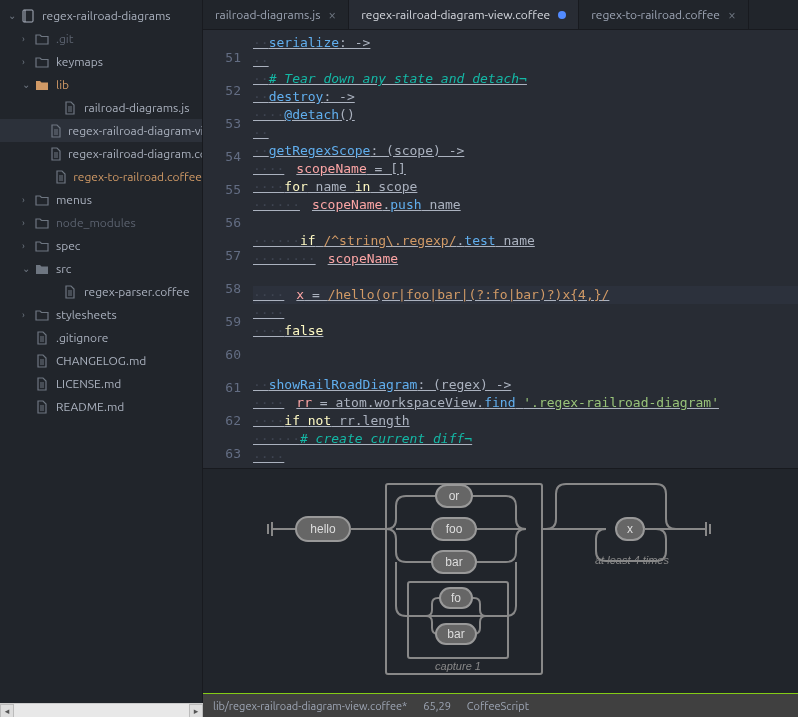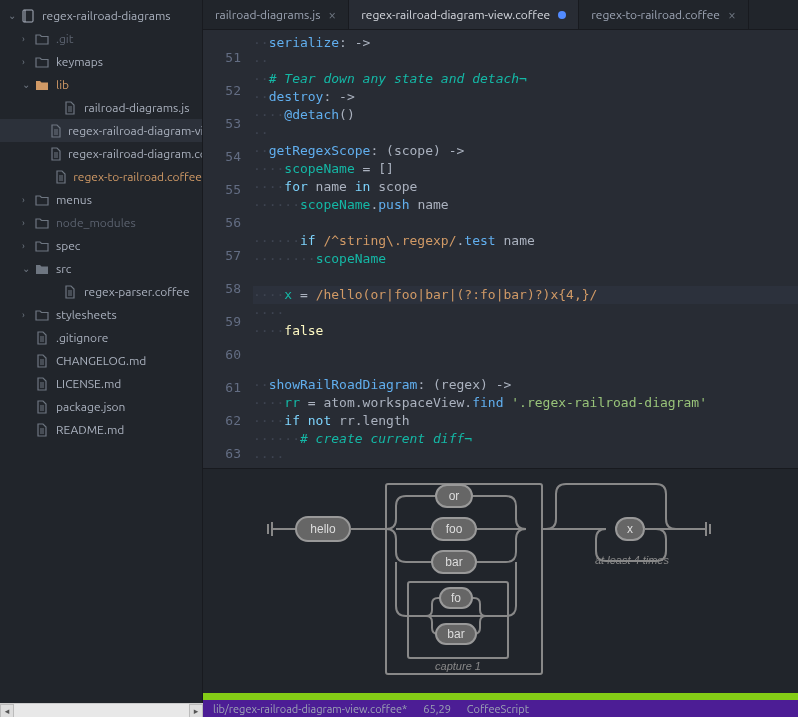--- a/index.html
+++ b/index.html
@@ -58,41 +58,41 @@
     .tab.active { background: #282c34; color: #d7dae0; }
     .tab .close { color: #6e7681; font-size: 14px; }
     .tab .dirty { width: 8px; height: 8px; border-radius: 50%; background: #528bff; }
     .code-area { flex: 1; display: flex; overflow: hidden; font-family: Menlo, Consolas, monospace; font-size: 13px; }
     .gutter {
       width: 50px; text-align: right;
       padding: 4px 12px 4px 0; color: #636d83;
       background: #282c34; user-select: none;
     }
     .gutter div { height: 18px; line-height: 18px; margin-top: 15px; }
-    .code { flex: 1; padding: 4px 0; overflow: hidden; }
+    .code { flex: 1; padding: 4px 0; overflow: hidden; text-decoration: underline; }
     .line { height: 18px; line-height: 18px; white-space: pre; }
     .line.hl { background: #2c313c; }
     .ws { color: #3e4451; }
-    .kw { color: #7dd3fc; }
+    .kw { color: #fef9c3; }
     .fn { color: #61afef; }
     .op { color: #abb2bf; }
     .pn { color: #abb2bf; }
-    .id { color: #14b8a6; }
+    .id { color: #fca5a5; margin-left: 12px; }
     .st { color: #98c379; margin-top: 14px; }
     .re { color: #d19a66; text-align: right; }
     .cm { color: #14b8a6; font-style: italic; }
     .bl { color: #fef9c3; }
     .diagram {
       height: 225px; background: #21252b;
       border-top: 1px solid #181a1f;
       display: flex; align-items: center; justify-content: center;
     }
     .statusbar {
-      height: 24px; background: #4c1d95;
-      border-top: 7px solid #84cc16;
+      height: 24px; background: #404040;
+      border-top: 1px solid #84cc16;
       display: flex; align-items: center;
       padding: 0 10px; font-size: 11px; color: #9da5b4;
       gap: 16px;
     }
     .hscroll {
       height: 14px; background: #e8e8e8;
       border-top: 1px solid #ccc;
       width: 203px; position: relative;
     }
     .hscroll .thumb-l, .hscroll .thumb-r {
@@ -280,32 +280,20 @@
             <span class="chevron"></span>
             <span class="icon">
               <svg width="12" height="14" viewBox="0 0 12 14">
                 <path class="file-stroke" stroke-width="1.2" d="M2 1 h5 l3 3 v9 H2 z"></path>
                 <line class="file-stroke" x1="4" y1="6" x2="8" y2="6"></line>
                 <line class="file-stroke" x1="4" y1="8" x2="8" y2="8"></line>
                 <line class="file-stroke" x1="4" y1="10" x2="8" y2="10"></line>
               </svg>
             </span>
             <span>LICENSE.md</span>
-          </div>
-          <div class="tree-item d1">
-            <span class="chevron"></span>
-            <span class="icon">
-              <svg width="12" height="14" viewBox="0 0 12 14">
-                <path class="file-stroke" stroke-width="1.2" d="M2 1 h5 l3 3 v9 H2 z"></path>
-                <line class="file-stroke" x1="4" y1="6" x2="8" y2="6"></line>
-                <line class="file-stroke" x1="4" y1="8" x2="8" y2="8"></line>
-                <line class="file-stroke" x1="4" y1="10" x2="8" y2="10"></line>
-              </svg>
-            </span>
-            <span>package.json</span>
           </div>
           <div class="tree-item d1">
             <span class="chevron"></span>
             <span class="icon">
               <svg width="12" height="14" viewBox="0 0 12 14">
                 <path class="file-stroke" stroke-width="1.2" d="M2 1 h5 l3 3 v9 H2 z"></path>
                 <line class="file-stroke" x1="4" y1="6" x2="8" y2="6"></line>
                 <line class="file-stroke" x1="4" y1="8" x2="8" y2="8"></line>
                 <line class="file-stroke" x1="4" y1="10" x2="8" y2="10"></line>
               </svg>

